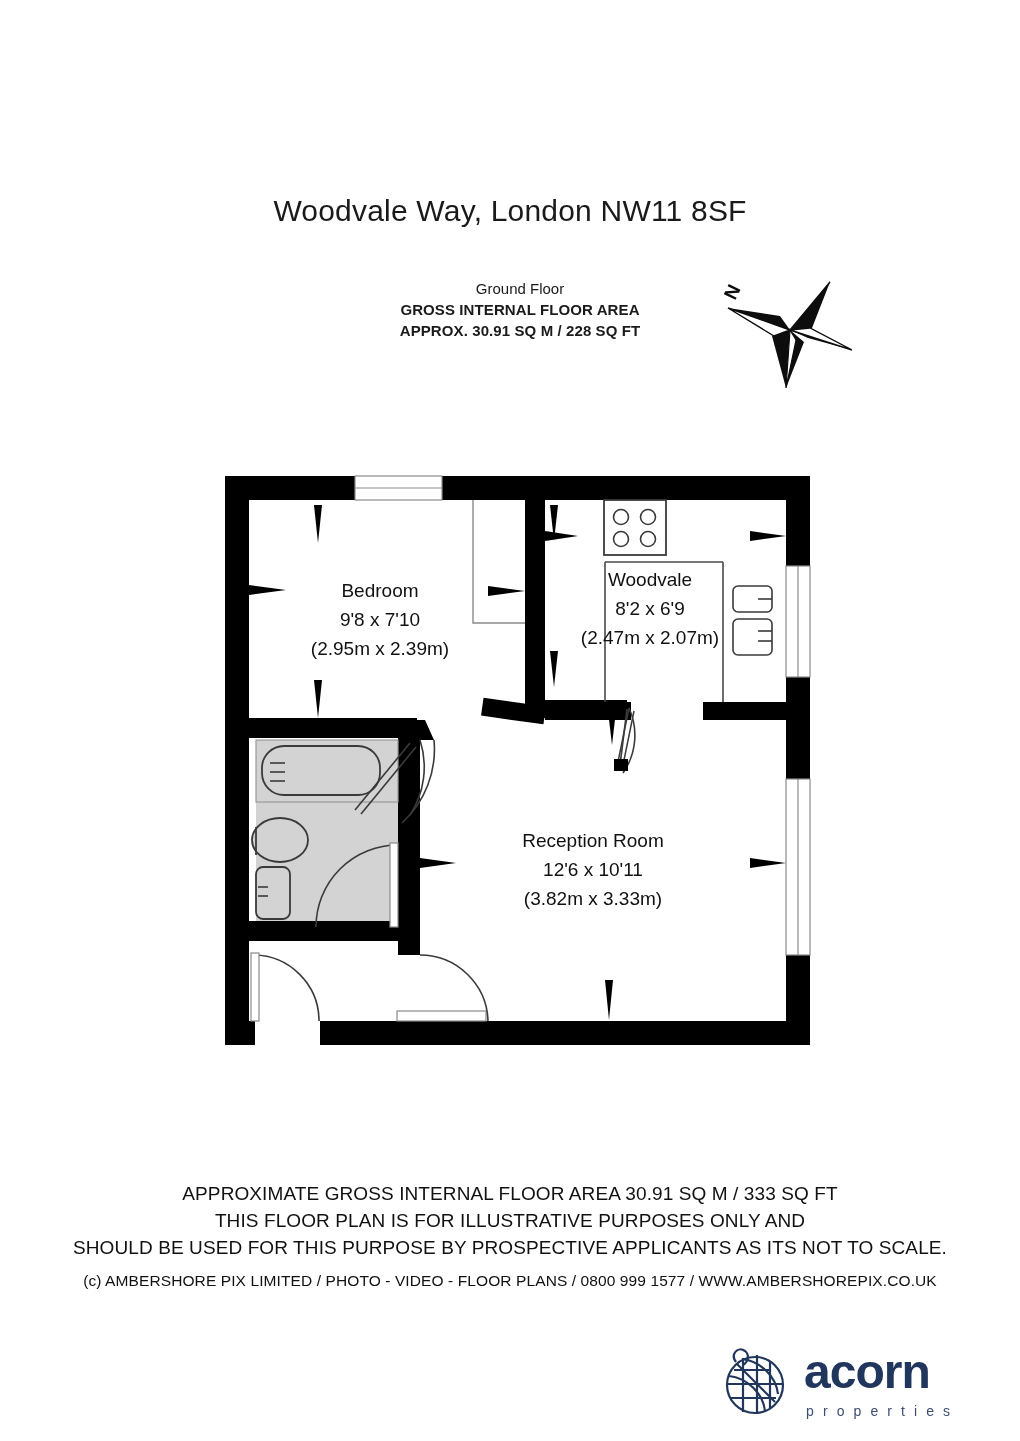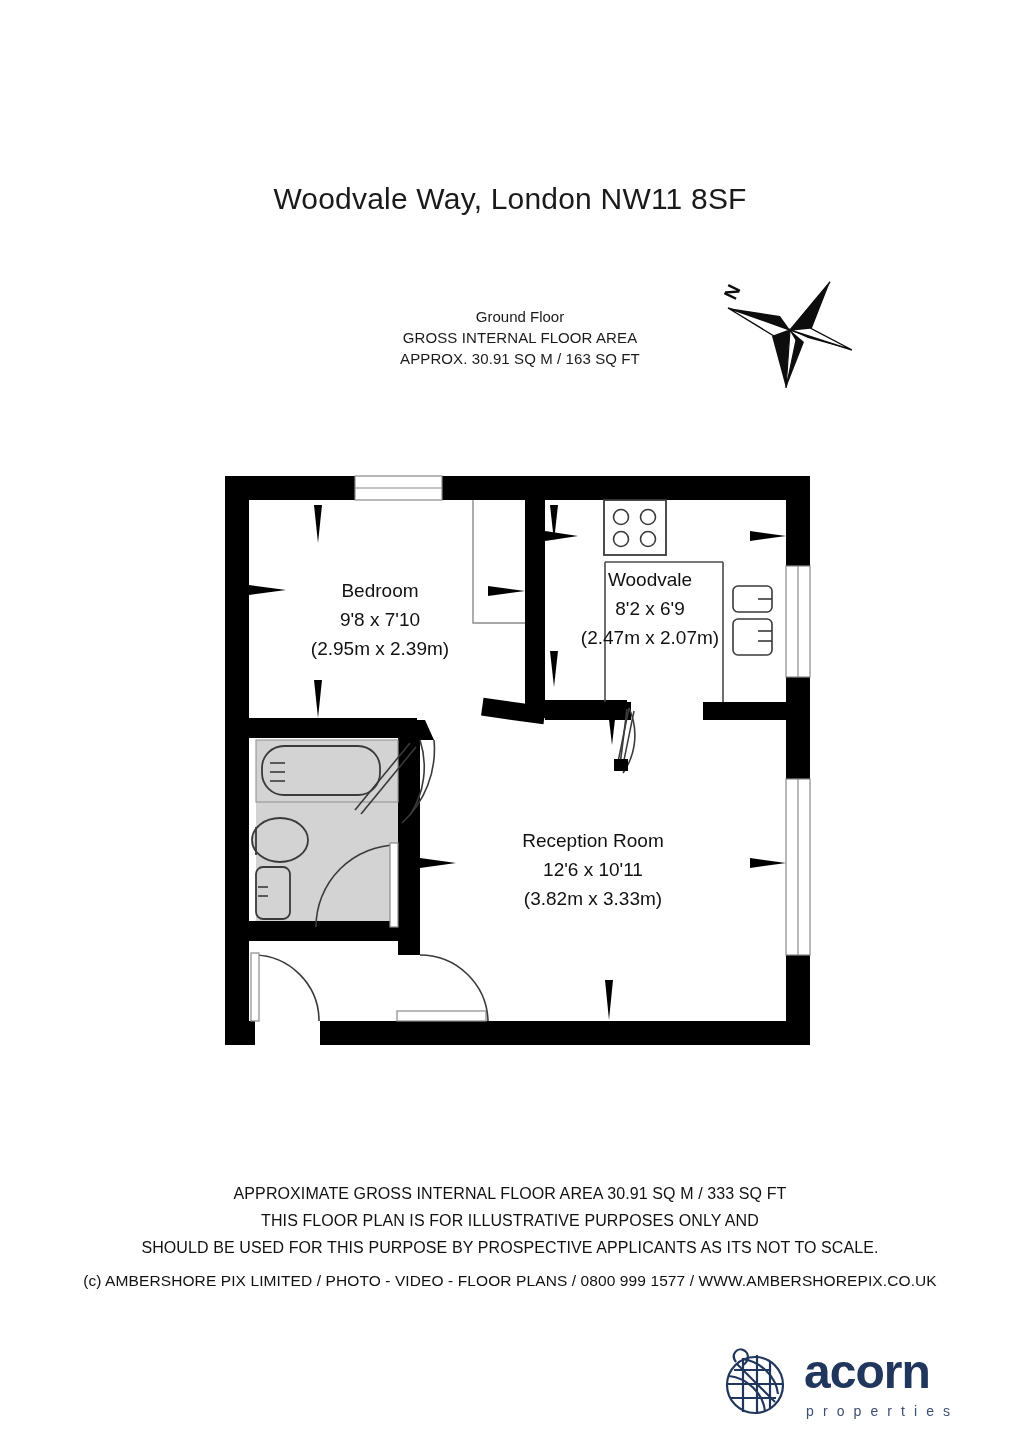--- a/index.html
+++ b/index.html
@@ -12,43 +12,43 @@
     height: 1441px;
     position: relative;
     font-family: "Liberation Sans", sans-serif;
     color: #000000;
     overflow: hidden;
   }
 
   
   #page-title {
     position: absolute;
-    top: 182px;
+    top: 194px;
     left: 0;
     width: 1020px;
     text-align: center;
     font-size: 30px;
     font-weight: 400;
     letter-spacing: 0.2px;
     color: #1a1a1a;
   }
 
   #floor-summary {
     position: absolute;
     top: 278px;
     left: 285px;
     width: 470px;
     text-align: center;
     font-size: 15px;
     line-height: 21px;
     color: #1a1a1a;
   }
-  #floor-summary .line1 { letter-spacing: 0px; margin-top: 28px; }
+  #floor-summary .line1 { letter-spacing: 0px; }
   #floor-summary .line2,
-  #floor-summary .line3 { letter-spacing: 0.1px; }
+  #floor-summary .line3 { letter-spacing: 0.1px; font-weight: bold; }
 
   
   #compass {
     position: absolute;
     top: 268px;
     left: 722px;
     width: 130px;
     height: 125px;
   }
 
@@ -74,21 +74,21 @@
   #label-kitchen { top: 565px; left: 505px; width: 290px; }
   #label-reception { top: 826px; left: 418px; width: 350px; }
 
   
   #disclaimer {
     position: absolute;
     top: 1180px;
     left: 0;
     width: 1020px;
     text-align: center;
-    font-size: 16px;
+    font-size: 19px;
     line-height: 27px;
     color: #111111;
     letter-spacing: 0.1px;
   }
   #copyright {
     position: absolute;
     top: 1272px;
     left: 0;
     width: 1020px;
     text-align: center;
@@ -107,21 +107,21 @@
   }
 </style>
 </head>
 <body>
 
 <div id="page-title">Woodvale Way, London NW11 8SF</div>
 
 <div id="floor-summary">
   <div class="line1">Ground Floor</div>
   <div class="line2">GROSS INTERNAL FLOOR AREA</div>
-  <div class="line3">APPROX. 30.91 SQ M / 163 SQ FT</div>
+  <div class="line3">APPROX. 30.91 SQ M / 228 SQ FT</div>
 </div>
 
 <svg id="compass" viewBox="0 0 130 125">
 
   <g transform="translate(68,62)">
 
     <polygon points="0,0 40,-48 22,-2" fill="#0d0d0d"></polygon>
     <polygon points="0,0 40,-48 13,-15" fill="#ffffff" stroke="#0d0d0d" stroke-width="1.4"></polygon>
 
     <polygon points="0,0 62,20 18,8" fill="#0d0d0d"></polygon>

